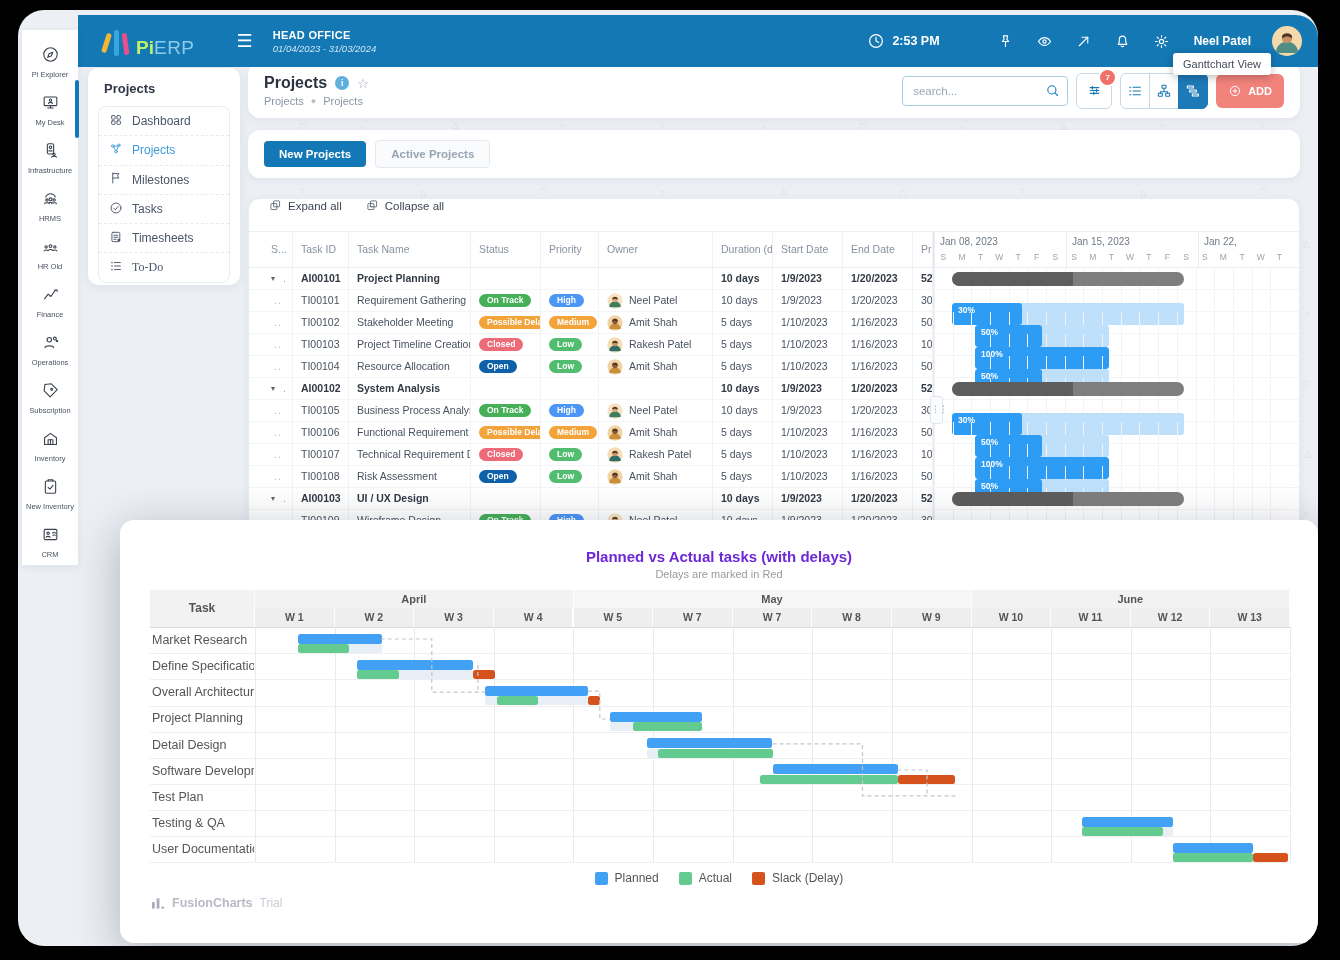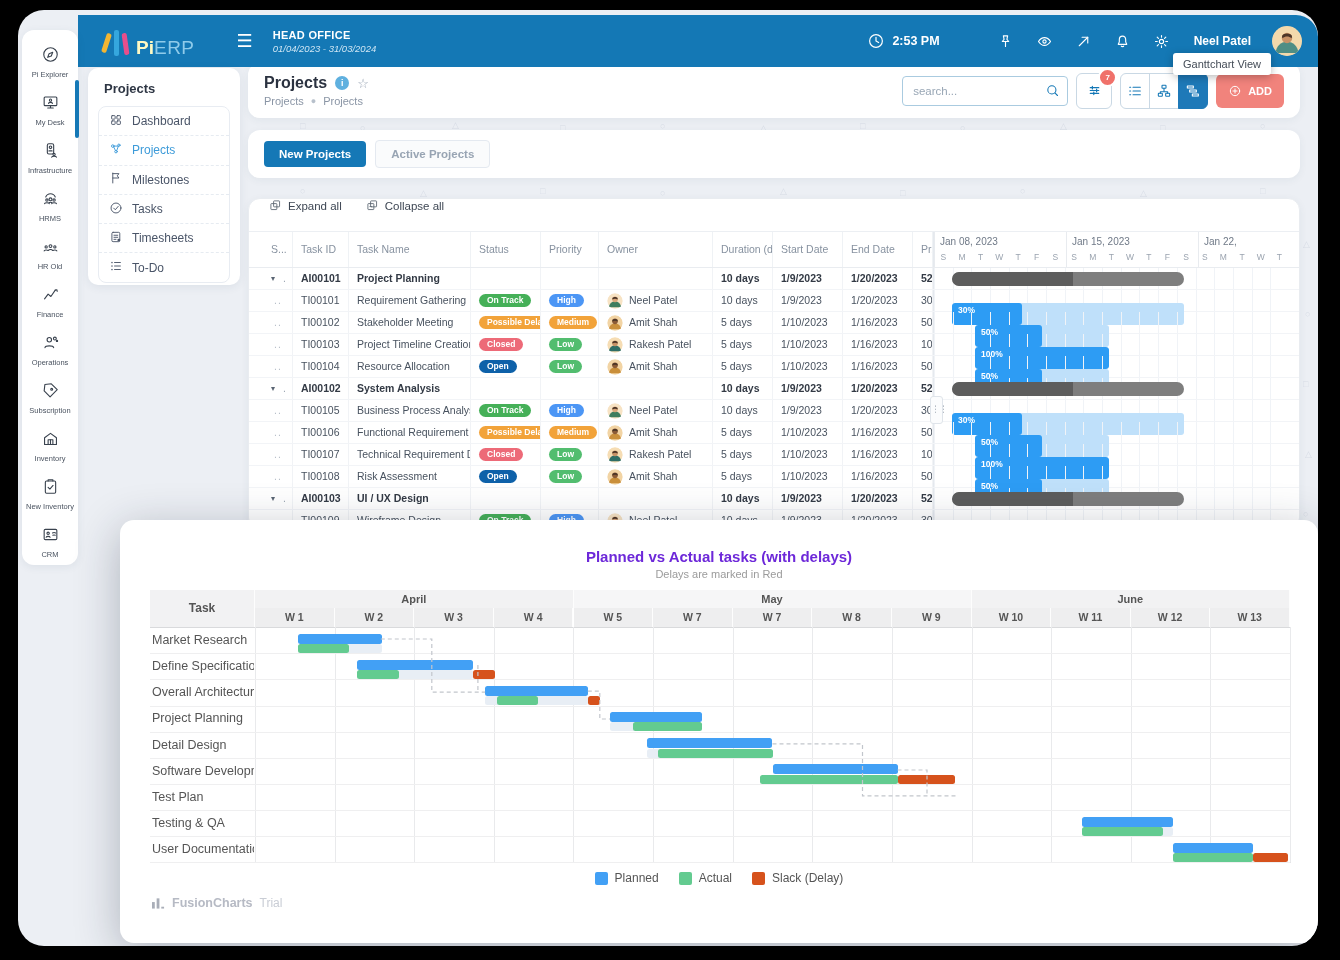--- a/index.html
+++ b/index.html
@@ -10,46 +10,46 @@
   .pattern span{position:absolute;color:#D8DDE6;font-size:9px;line-height:9px;}
   
   .topbar{position:absolute;left:60px;top:5px;width:1240px;height:52px;background:#1478B5;border-radius:0 22px 0 0;color:#fff;z-index:10;}
   .tb-left{position:absolute;left:0;top:0;height:52px;display:flex;align-items:center;padding-left:24px;}
   .logo{display:flex;align-items:baseline;position:relative;height:34px;}
   .lg-bars{position:relative;width:30px;height:30px;margin-right:4px;top:5px;}
   .lg-b{position:absolute;border-radius:2px;}
   .lg-b1{left:2px;top:4px;width:5px;height:20px;background:#F2B632;transform:rotate(18deg);}
   .lg-b2{left:12px;top:1px;width:5px;height:26px;background:#35A7DE;}
   .lg-b3{left:21px;top:4px;width:5px;height:22px;background:#E84F8C;transform:rotate(-8deg);}
-  .lg-pi{font-size:19px;font-weight:bold;color:#fef9c3;}
+  .lg-pi{font-size:19px;font-weight:bold;color:#bef264;}
   .lg-erp{font-size:19px;color:#8FCBEA;letter-spacing:.5px;}
   .hamburger{font-size:18px;margin-left:42px;cursor:pointer;line-height:1;}
   .office{margin-left:20px;}
   .office .o1{font-size:11px;font-weight:bold;letter-spacing:.3px;}
   .office .o2{font-size:9.5px;font-style:italic;color:#CFE6F4;margin-top:2px;}
   .tb-right{position:absolute;right:16px;top:0;height:52px;display:flex;align-items:center;gap:21px;}
   .clockwrap{display:flex;align-items:center;gap:7px;margin-right:36px;}
   .tb-time{font-size:12.5px;font-weight:bold;}
   .hicon{width:18px;height:18px;display:flex;align-items:center;justify-content:center;cursor:pointer;}
   .hicon svg{width:17px;height:17px;stroke:#fff;fill:none;stroke-width:1.6;stroke-linecap:round;stroke-linejoin:round;}
   .tb-user{font-size:12px;font-weight:bold;margin-left:2px;}
   .tb-avatar{width:30px;height:30px;border-radius:50%;overflow:hidden;background:#F3D9AC;}
   .tooltip{position:absolute;left:1155px;top:43px;background:#fff;color:#444C57;font-size:11px;padding:5px 10px;border-radius:3px;box-shadow:0 2px 8px rgba(0,0,0,.28);z-index:60;white-space:nowrap;}
   
-  .iconbar{position:absolute;left:4px;top:20px;width:56px;height:535px;background:#fff;border-radius:12px;box-shadow:0 2px 8px rgba(40,60,90,.08);z-index:12;overflow:hidden;padding-top:8px;box-sizing:border-box;}
+  .iconbar{position:absolute;left:4px;top:20px;width:56px;height:535px;background:#fff;border-radius:0;box-shadow:0 2px 8px rgba(40,60,90,.08);z-index:12;overflow:hidden;padding-top:8px;box-sizing:border-box;}
   .sb-item{height:48px;display:flex;flex-direction:column;align-items:center;justify-content:center;gap:3px;cursor:pointer;color:#39424E;}
   .sb-item svg{width:19px;height:19px;stroke:#39424E;fill:none;stroke-width:1.4;stroke-linecap:round;stroke-linejoin:round;}
   .sb-lb{font-size:7.5px;color:#4A5360;text-align:center;line-height:1;}
   .mod-ind{position:absolute;left:57px;top:70px;width:4px;height:58px;background:#1578B6;border-radius:2px;z-index:13;}
   
   .submenu{position:absolute;left:70px;top:58px;width:152px;height:217px;background:#fff;border-radius:10px;box-shadow:0 2px 10px rgba(40,60,90,.08);z-index:11;box-sizing:border-box;}
   .sm-title{font-size:13px;font-weight:bold;color:#2E3644;margin:13px 0 10px 16px;}
   .sm-box{margin:0 10px;border:1px solid #E8ECF2;border-radius:8px;overflow:hidden;}
   .sm-item{height:28.3px;display:flex;align-items:center;gap:9px;padding-left:10px;font-size:12px;color:#4A5568;cursor:pointer;border-bottom:1px dashed #E6EBF1;}
-  .sm-item:last-child{border-bottom:none;}
+  .sm-item:last-child{border-bottom:none;font-family:Liberation Serif, serif;}
   .sm-item svg{width:14px;height:14px;stroke:#4A5568;fill:none;stroke-width:1.6;stroke-linecap:round;stroke-linejoin:round;flex:0 0 auto;}
   .sm-item.active{color:#3D9BD9;}
   .sm-item.active svg{stroke:#3D9BD9;}
   
   .titlecard{position:absolute;left:230px;top:53px;width:1052px;height:55px;background:#fff;border-radius:12px;box-shadow:0 2px 8px rgba(40,60,90,.06);z-index:9;display:flex;align-items:center;justify-content:space-between;padding:0 16px;box-sizing:border-box;}
   .pt-row{display:flex;align-items:center;gap:8px;}
   .pt-title{font-size:16px;font-weight:bold;color:#2B3240;}
   .pt-info{width:14px;height:14px;border-radius:50%;background:#5FB0DF;color:#fff;font-size:9px;font-weight:bold;display:flex;align-items:center;justify-content:center;}
   .pt-star{font-size:13px;color:#9AA6B5;cursor:pointer;}
   .crumb{font-size:11px;color:#8A95A5;margin-top:3px;display:flex;align-items:center;gap:7px;}

